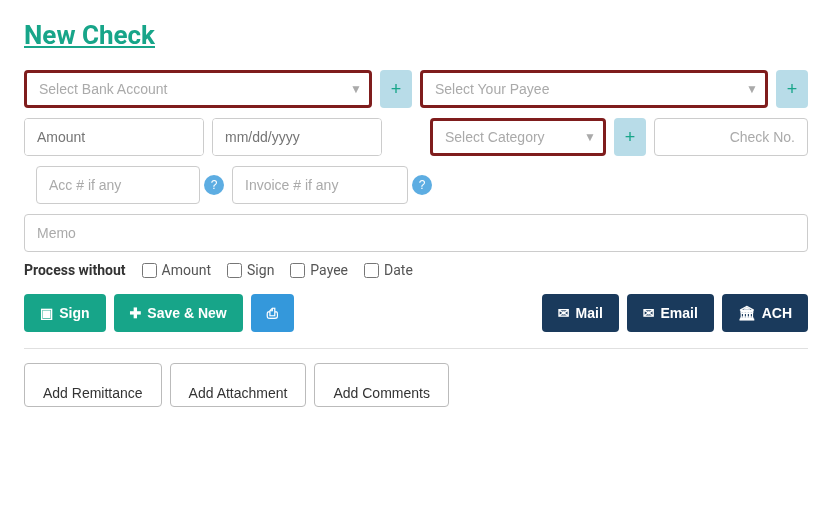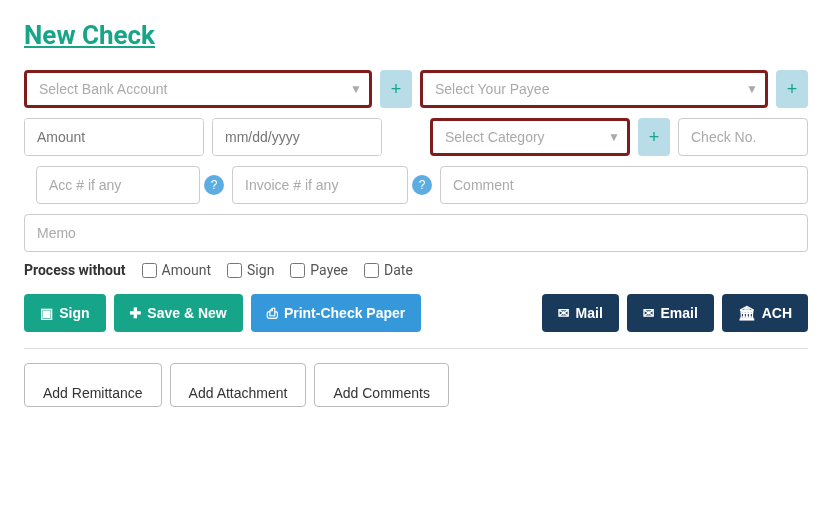--- a/index.html
+++ b/index.html
@@ -298,33 +298,32 @@
     <input type="text" placeholder="mm/dd/yyyy" style="">
 
   </div>
   <div class="select-wrap" style="flex:1;padding-left:40px;">
     <select class="select-field" style="width:100%;">
       <option value="">Select Category</option>
     </select>
     <span class="select-arrow">▼</span>
   </div>
   <button class="btn-plus">+</button>
-  <input type="text" class="input-field" style="width: 130px;" placeholder="Check No.">
+  <input type="text" class="input-field" style="width: 154px; text-align: right;" placeholder="Check No.">
 </div>
 
 <div class="row">
   <div class="field-with-help" style="flex:0 0 200px;">
     <input type="text" class="input-field" style="flex: 1 1 0%; width: 160px; margin-left: 12px;" placeholder="Acc # if any">
     <button class="help-btn">?</button>
   </div>
   <div class="field-with-help" style="flex:0 0 200px;">
     <input type="text" class="input-field" style="flex: 1 1 0%; width: 160px;" placeholder="Invoice # if any">
     <button class="help-btn">?</button>
   </div>
-  <input type="text" class="input-field" style="flex: 1 1 0%;" placeholder="Comment">
 </div>
 
 <div class="row">
   <input type="text" class="input-field" style="width: 100%;" placeholder="Memo">
 </div>
 
 <div class="process-row">
   <span class="process-label">Process without</span>
   <label>
     <input type="checkbox" style="">
@@ -348,21 +347,20 @@
   <button class="btn-save">
     <span>▣</span>
     <span>Sign</span>
   </button>
   <button class="btn-save-new">
     <span>✚</span>
     <span>Save &amp; New</span>
   </button>
   <button class="btn-print">
     <span>⎙</span>
-    <span>Print-Check Paper</span>
   </button>
   <div class="right-btns">
     <button class="btn-mail">
       <span>✉</span>
       <span>Mail</span>
     </button>
     <button class="btn-email">
       <span>✉</span>
       <span>Email</span>
     </button>

